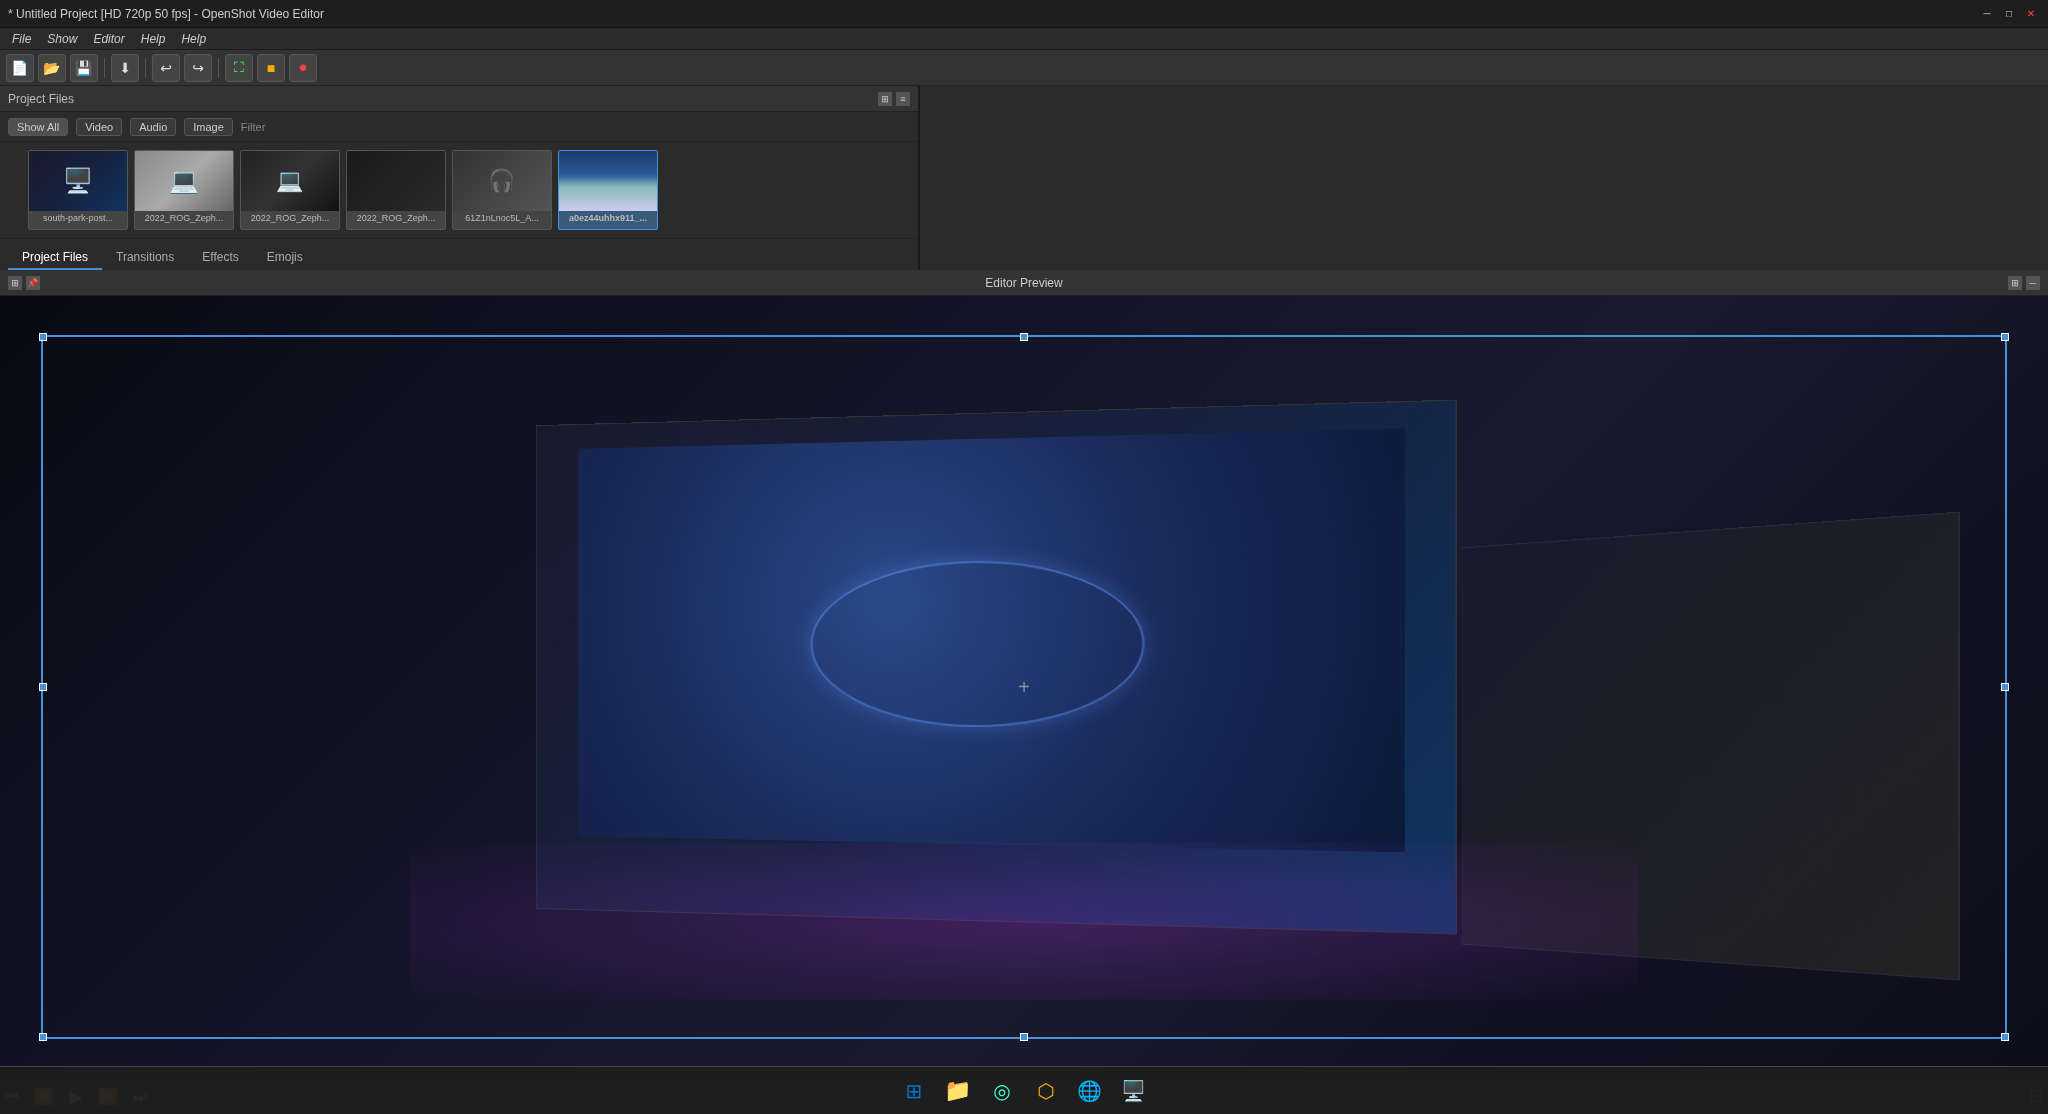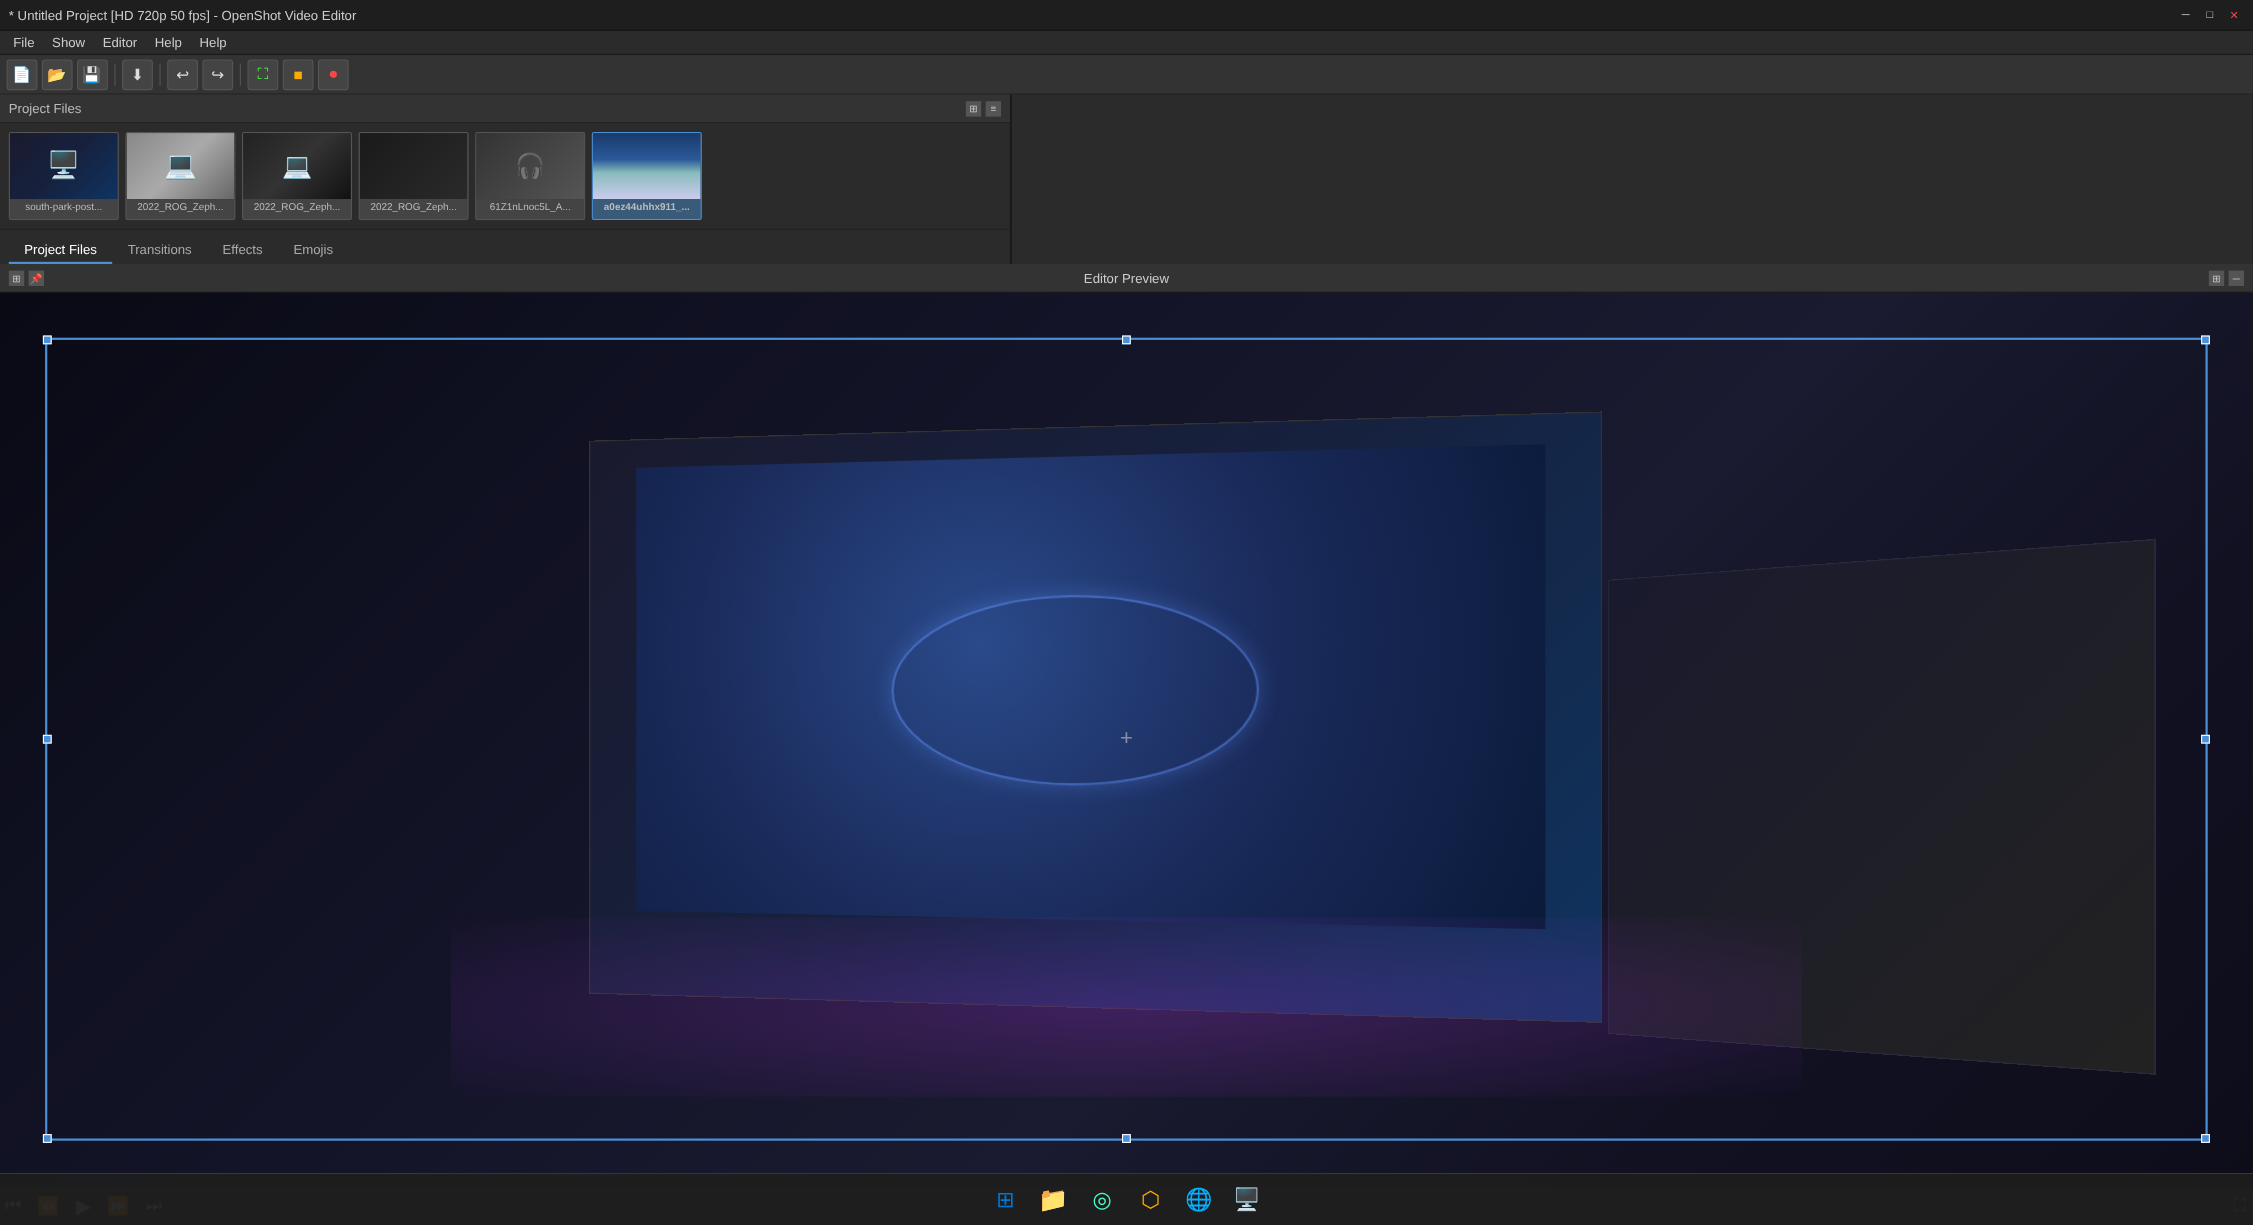--- a/index.html
+++ b/index.html
@@ -44,20 +44,21 @@
     #titlebar .win-btn.close { color: #f44; }
 
     
     #menubar {
       background: #2b2b2b;
       height: 22px;
       display: flex;
       align-items: center;
       padding: 0 4px;
       border-bottom: 1px solid #1a1a1a;
+      font-style: italic;
     }
     #menubar .menu-item {
       padding: 2px 8px;
       font-size: 12px;
       color: #ccc;
       cursor: pointer;
     }
 
     
     #toolbar {
@@ -161,20 +162,21 @@
 
     
     #project-files-content {
       flex: 1;
       padding: 8px;
       display: flex;
       flex-wrap: wrap;
       align-content: flex-start;
       gap: 6px;
       overflow-y: auto;
+      margin-left: 20px;
     }
     .media-thumb {
       width: 100px;
       height: 80px;
       background: #444;
       border: 1px solid #555;
       border-radius: 2px;
       display: flex;
       flex-direction: column;
       align-items: center;
@@ -500,20 +502,27 @@
   <div id="left-panel">
 
     <div id="project-files-header">
       <span class="panel-title">Project Files</span>
       <div class="panel-controls">
         <button class="panel-ctrl-btn">⊞</button>
         <button class="panel-ctrl-btn">≡</button>
       </div>
     </div>
 
+    <div id="filter-bar">
+      <button class="filter-btn active">Show All</button>
+      <button class="filter-btn">Video</button>
+      <button class="filter-btn">Audio</button>
+      <button class="filter-btn">Image</button>
+      <span class="filter-text">Filter</span>
+    </div>
 
     <div id="project-files-content">
       <div class="media-thumb">
         <div class="thumb-img">
             <div class="thumb-dark-laptop"></div>
           </div>
         <span class="thumb-label">south-park-post...</span>
       </div>
       <div class="media-thumb">
         <div class="thumb-img">

